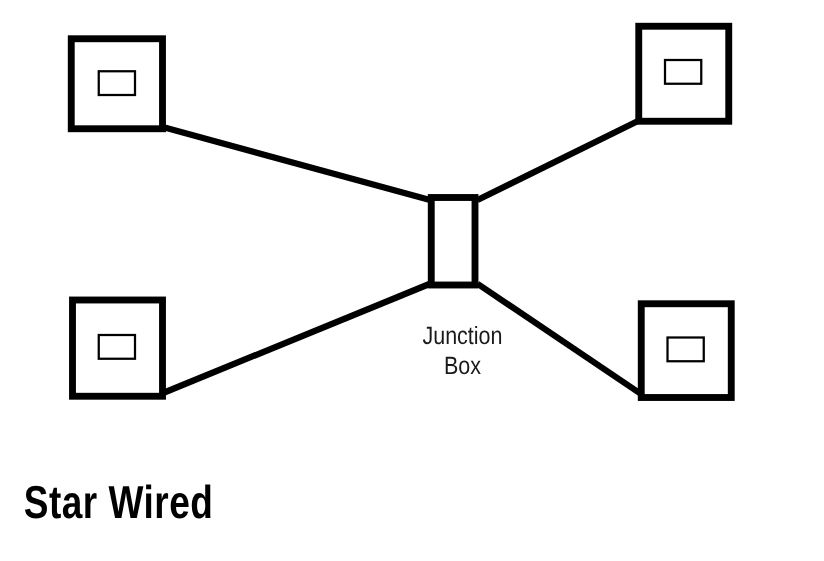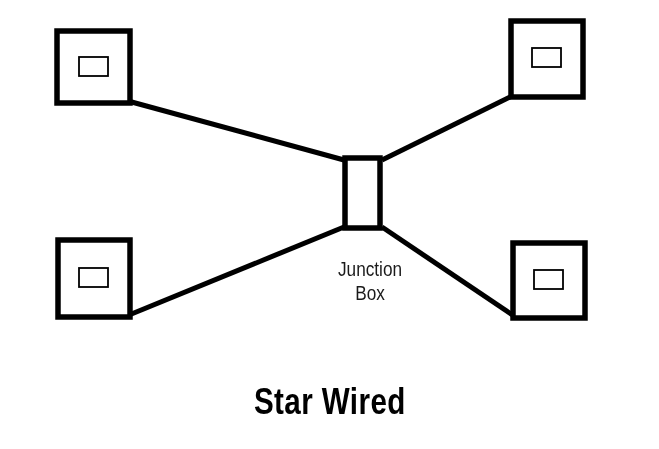--- a/index.html
+++ b/index.html
@@ -61,21 +61,20 @@
     transform-origin: 50% 0;
     white-space: nowrap;
   }
   .hub-label .line {
     display: block;
   }
   .diagram-title {
     position: absolute;
     width: 659px;
     left: 0;
-    text-align: center;
     font-family: "Liberation Sans", sans-serif;
     font-weight: 700;
     font-size: 37px;
     color: #000000;
     letter-spacing: 0.5px;
     white-space: nowrap;
   }
   .diagram-title span {
     display: inline-block;
     transform: scaleX(0.80);

